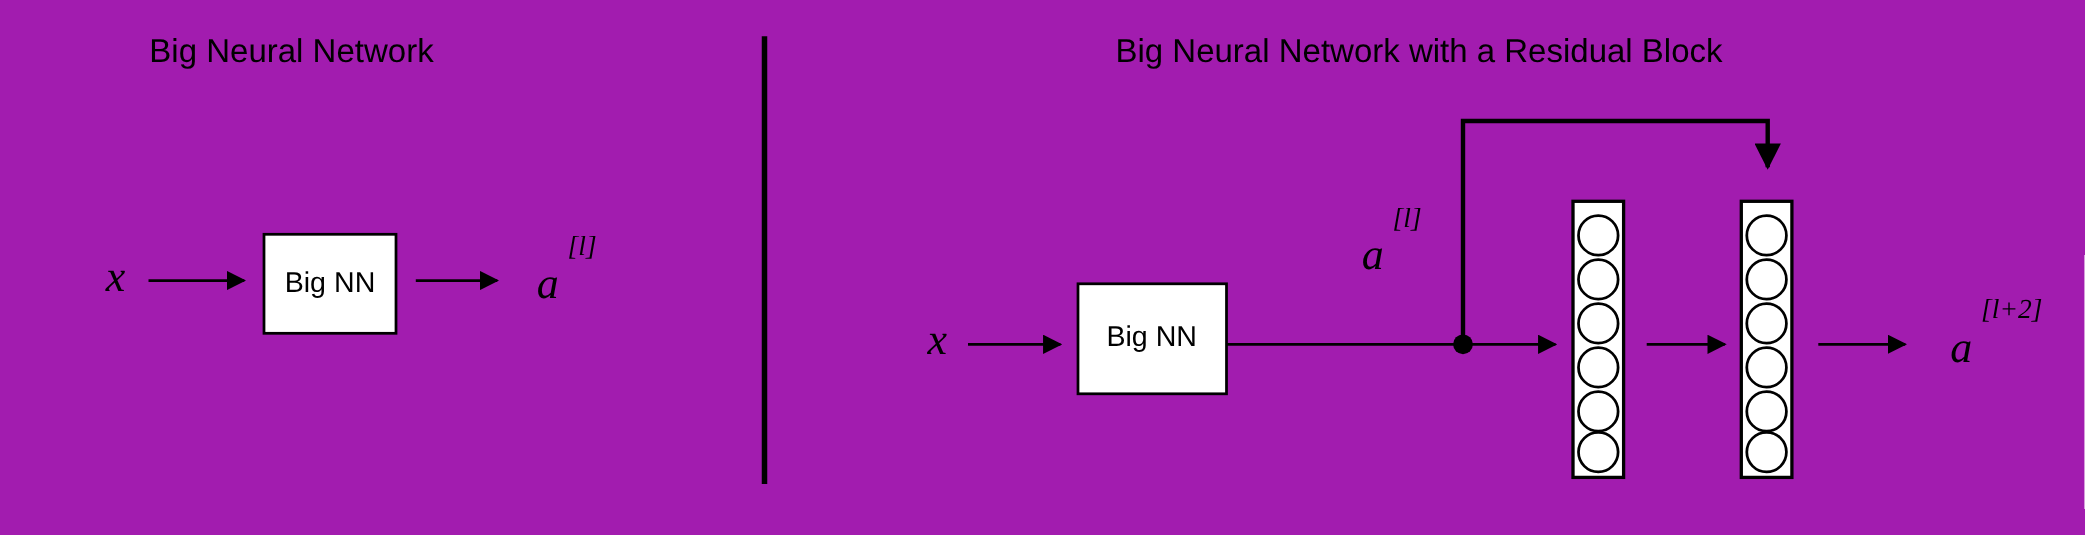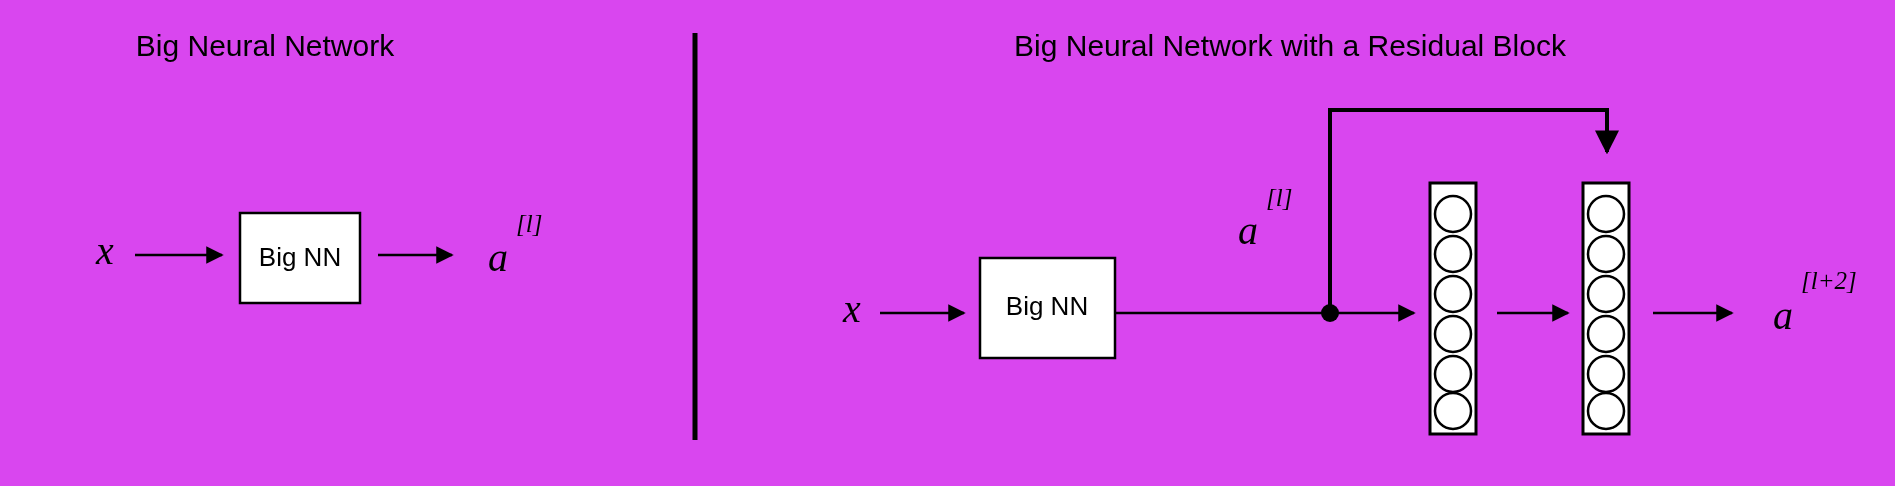--- a/index.html
+++ b/index.html
@@ -10,21 +10,21 @@
   body {
     width: 1895px;
     height: 486px;
     font-family: "Liberation Sans", sans-serif;
     overflow: hidden;
   }
   #diagram-root {
     position: relative;
     width: 1895px;
     height: 486px;
-    background: #d946ef;
+    background: #a21caf;
   }
   svg.canvas {
     position: absolute;
     top: 0;
     left: 0;
     width: 1895px;
     height: 486px;
   }
   .panel-title {
     font-family: "Liberation Sans", sans-serif;

